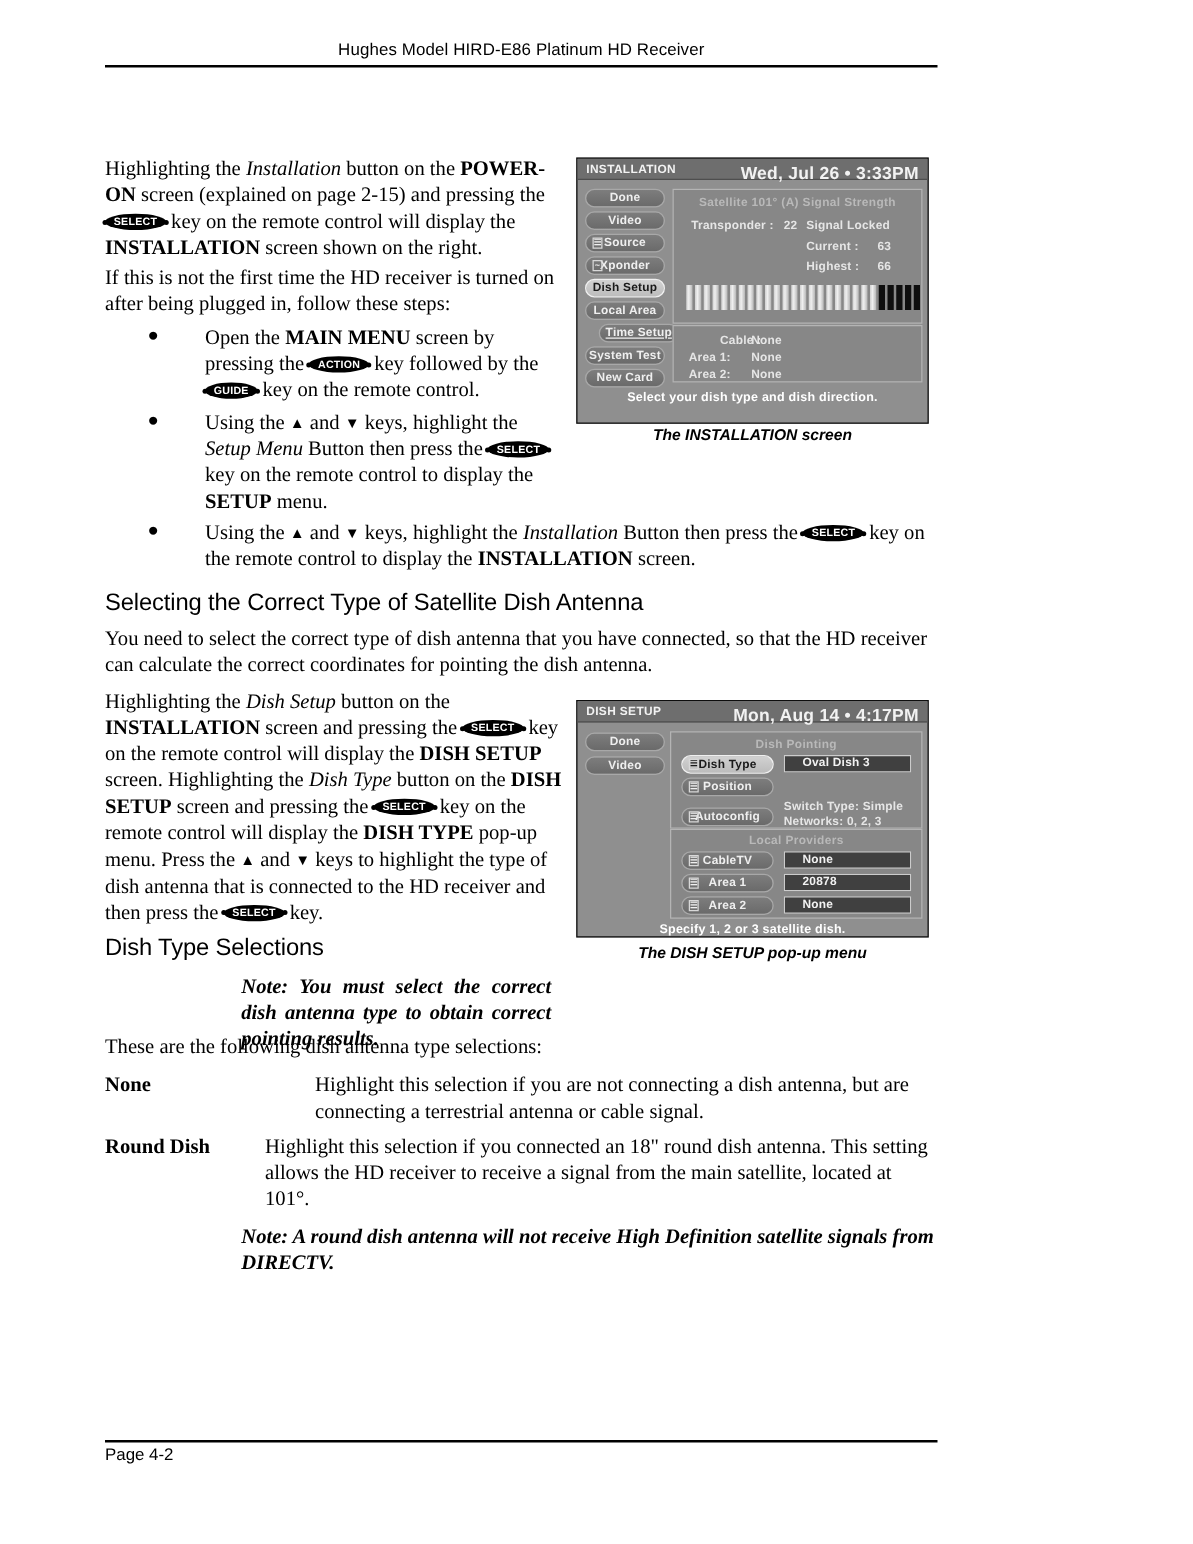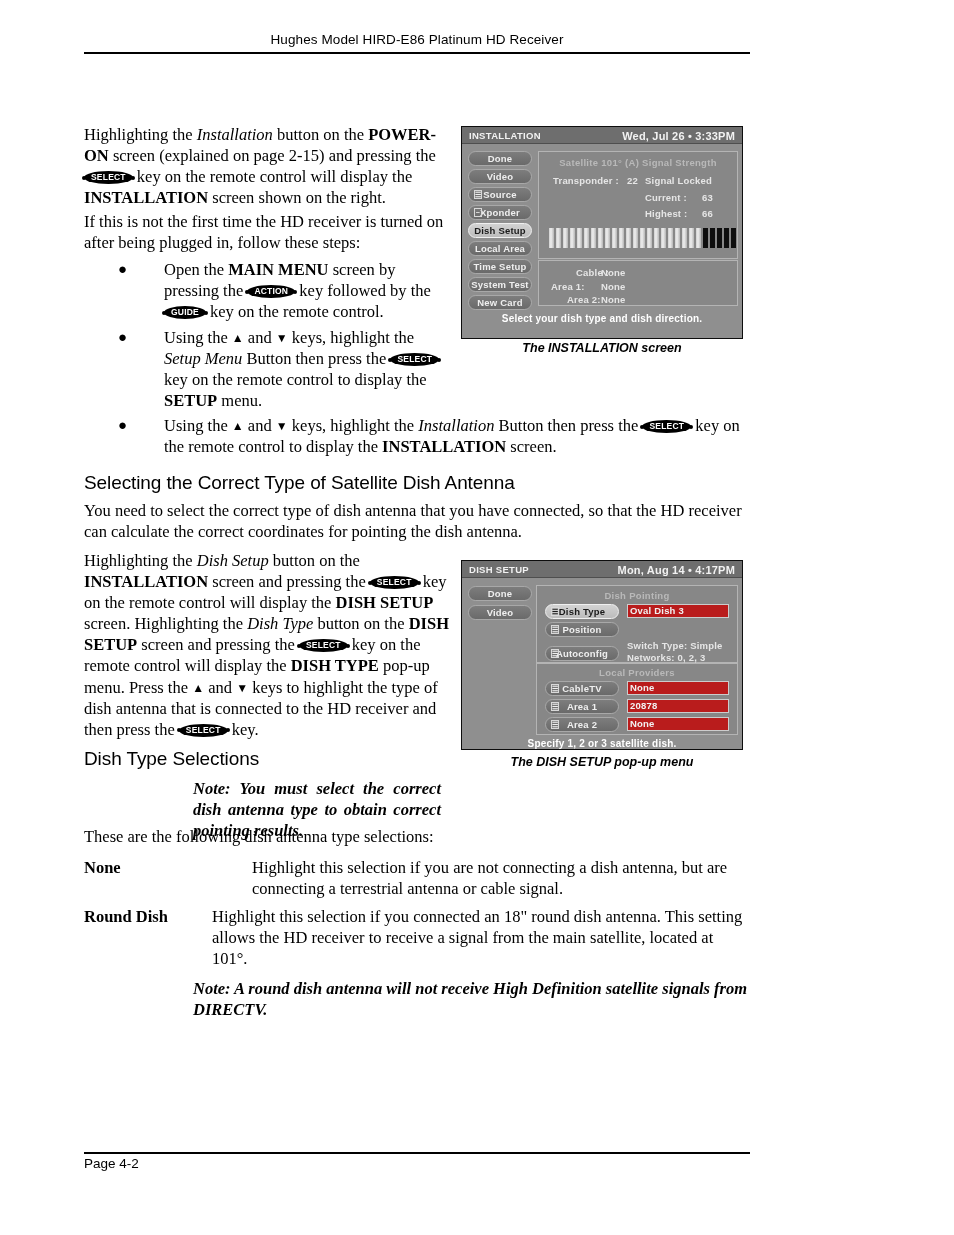--- a/index.html
+++ b/index.html
@@ -206,21 +206,21 @@
     position: absolute;
     left: 7px; top: 3px;
     font-size: 9.5px;
     font-weight: bold;
     color: #f2f2f2;
     letter-spacing: .3px;
   }
   .tv-titlebar .tv-clock {
     position: absolute;
     right: 7px; top: 3px;
-    font-size: 11px;
+    font-size: 14px;
     font-weight: bold;
     color: #f2f2f2;
     letter-spacing: .2px;
   }
 
   
   .tv-btn {
     position: absolute;
     height: 15px;
     background: linear-gradient(#7d7d7d, #6a6a6a);
@@ -273,28 +273,28 @@
     position: absolute;
     font-size: 9.5px;
     font-weight: bold;
     color: #e6e6e6;
     letter-spacing: .2px;
     white-space: nowrap;
   }
   .tv-field {
     position: absolute;
     height: 14px;
-    background: #b91c1c;
+    background: #404040;
     border: 1px solid #cccccc;
     box-sizing: border-box;
     color: #f2f2f2;
     font-size: 9.5px;
     font-weight: bold;
     line-height: 12px;
-    padding-left: 2px;
+    padding-left: 14px;
     letter-spacing: .2px;
     white-space: nowrap;
   }
   .tv-hint {
     position: absolute;
     width: 100%;
     text-align: center;
     font-size: 10px;
     font-weight: bold;
     color: #ffffff;
@@ -378,21 +378,21 @@
       <span class="tv-name">INSTALLATION</span>
       <span class="tv-clock">Wed, Jul 26 • 3:33PM</span>
     </div>
 
     <div class="tv-btn" style="left:6px;  top:24px; width:64px;">Done</div>
     <div class="tv-btn" style="left:6px;  top:42px; width:64px;">Video</div>
     <div class="tv-btn" style="left:6px;  top:60px; width:64px;"><span class="glyph">☰</span><span>Source</span></div>
     <div class="tv-btn" style="left:6px;  top:78px; width:64px;"><span class="glyph">~</span><span>Xponder</span></div>
     <div class="tv-btn sel" style="left:6px;  top:96px; width:64px;">Dish Setup</div>
     <div class="tv-btn" style="left:6px;  top:114px; width:64px;">Local Area</div>
-    <div class="tv-btn" style="left:6px;  top:132px; width:64px;">Time Setup</div>
+    <div class="tv-btn" style="left:17px;  top:132px; width:64px;text-decoration:underline;">Time Setup</div>
     <div class="tv-btn" style="left:6px;  top:150px; width:64px;">System Test</div>
     <div class="tv-btn" style="left:6px;  top:168px; width:64px;">New Card</div>
 
     <div class="tv-panel" style="left:76px; top:24px; width:200px; height:108px;">
       <div class="tv-h" style="top:5px;">Satellite 101° (A) Signal Strength</div>
       <div class="tv-lbl" style="left:14px; top:23px;">Transponder :</div>
       <div class="tv-lbl" style="left:88px; top:23px;">22</div>
       <div class="tv-lbl" style="left:106px; top:23px;">Signal Locked</div>
       <div class="tv-lbl" style="left:106px; top:40px;text-align:right;">Current :</div>
       <div class="tv-lbl" style="left:163px; top:40px;">63</div>
@@ -427,21 +427,21 @@
           <div class="bar off"></div>
           <div class="bar off"></div>
         </div>
     </div>
 
     <div class="tv-panel" style="left:76px; top:133px; width:200px; height:46px;">
       <div class="tv-lbl" style="left:12px; top:6px;margin-left:25px;">Cable :</div>
       <div class="tv-lbl" style="left:62px; top:6px;">None</div>
       <div class="tv-lbl" style="left:12px; top:20px;">Area 1:</div>
       <div class="tv-lbl" style="left:62px; top:20px;">None</div>
-      <div class="tv-lbl" style="left:28px; top:33px;">Area 2:</div>
+      <div class="tv-lbl" style="left:12px; top:33px;">Area 2:</div>
       <div class="tv-lbl" style="left:62px; top:33px;">None</div>
     </div>
 
     <div class="tv-hint" style="top:186px;">Select your dish type and dish direction.</div>
   </div>
 
   <div class="caption" style="left:461px; top:341px;">The INSTALLATION screen</div>
 
   <div class="tvshot" id="tv-dishsetup" style="left:461px; top:560px; width:282px; height:190px;">
 

